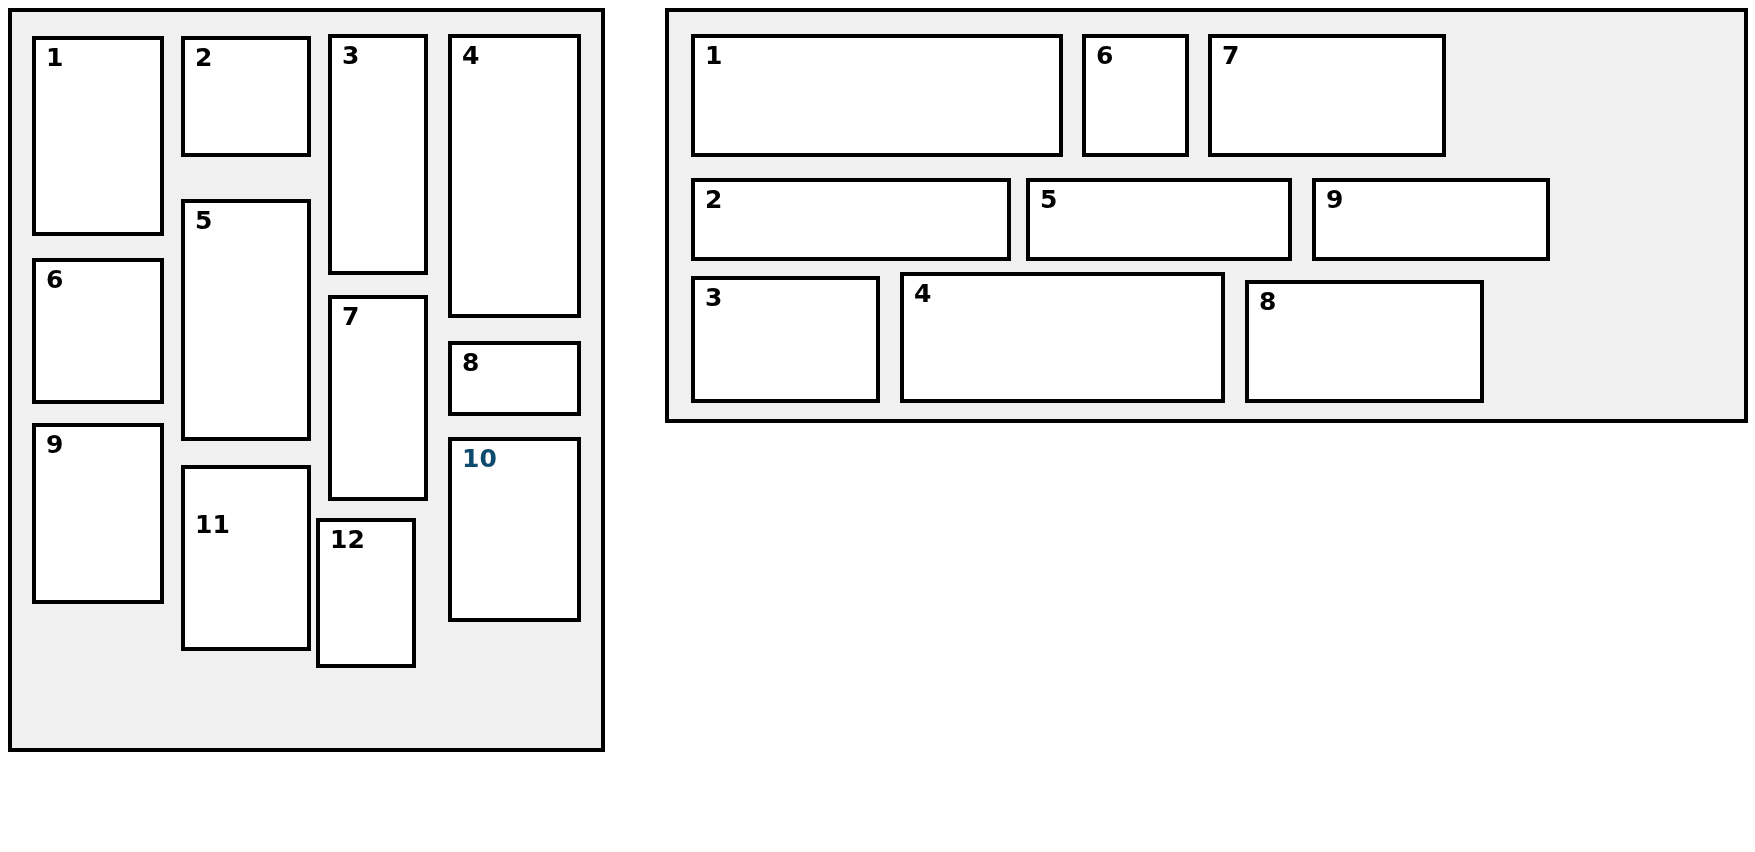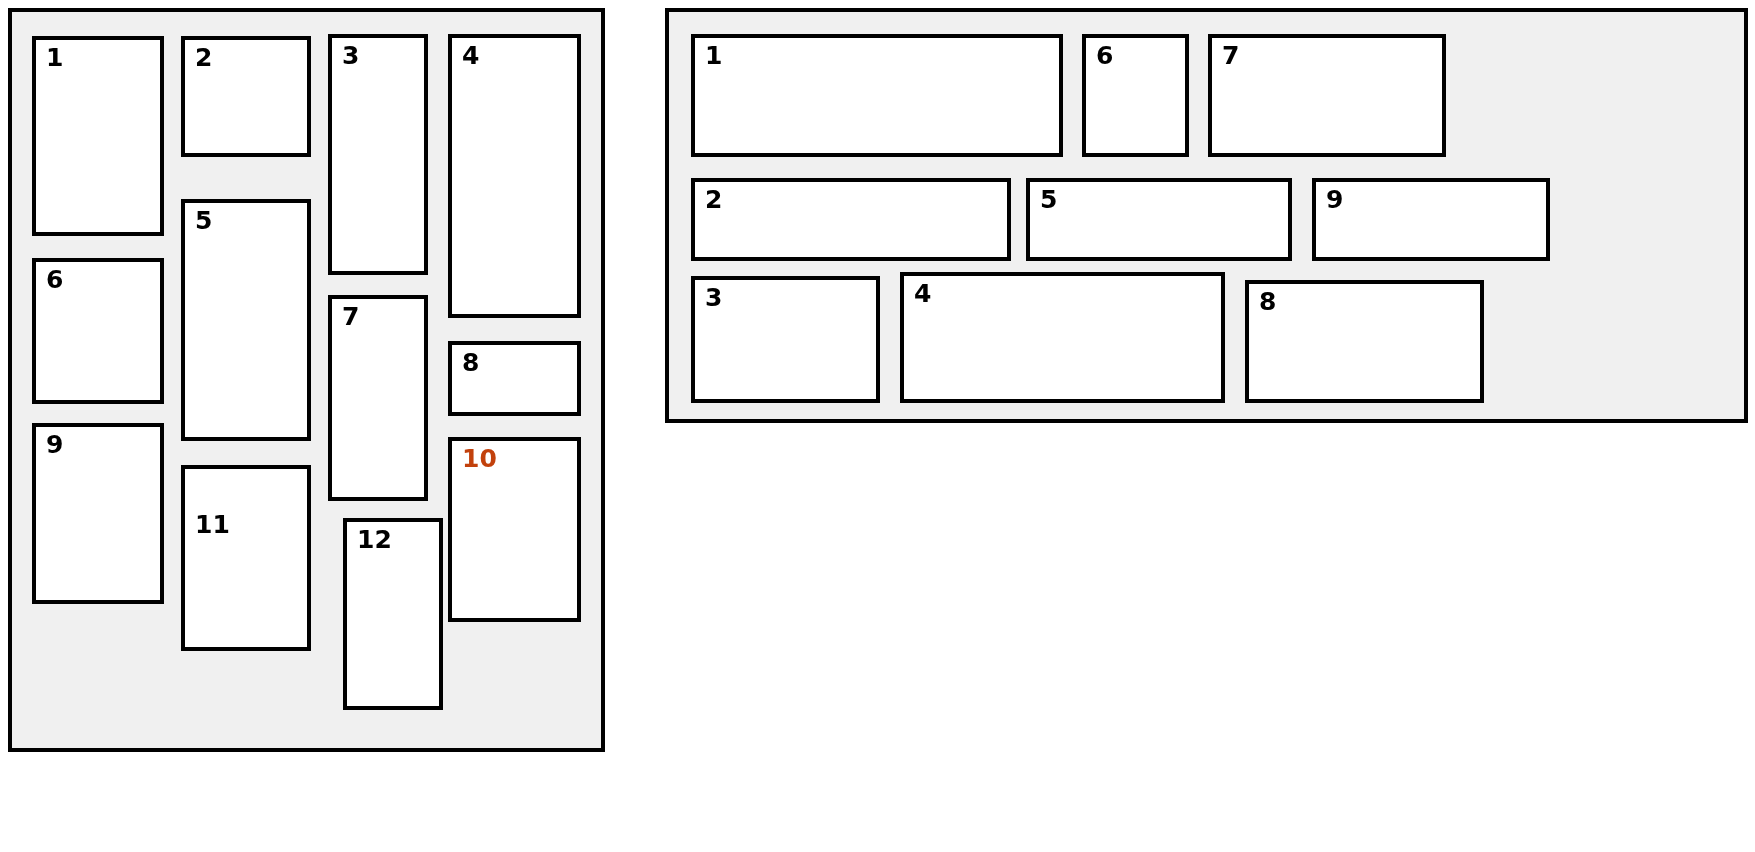--- a/index.html
+++ b/index.html
@@ -70,26 +70,26 @@
       <div class="box" style="left: 316px; top: 283px; width: 100px; height: 206px; background: rgb(255, 255, 255); border-color: rgb(0, 0, 0);">
         <span class="box-label" style="color: rgb(0, 0, 0);">7</span>
       </div>
       <div class="box" style="left: 436px; top: 329px; width: 133px; height: 75px; background: rgb(255, 255, 255); border-color: rgb(0, 0, 0);">
         <span class="box-label" style="color: rgb(0, 0, 0);">8</span>
       </div>
       <div class="box" style="left: 20px; top: 411px; width: 132px; height: 181px; background: rgb(255, 255, 255); border-color: rgb(0, 0, 0);">
         <span class="box-label" style="color: rgb(0, 0, 0);">9</span>
       </div>
       <div class="box" style="left: 436px; top: 425px; width: 133px; height: 185px; background: rgb(255, 255, 255); border-color: rgb(0, 0, 0);">
-        <span class="box-label" style="color: #c2410c;">10</span>
+        <span class="box-label" style="color: #0c4a6e;">10</span>
       </div>
       <div class="box" style="left: 169px; top: 453px; width: 130px; height: 186px; background: rgb(255, 255, 255); border-color: rgb(0, 0, 0);">
         <span class="box-label" style="color: rgb(0, 0, 0); margin-top: 38px;">11</span>
       </div>
-      <div class="box" style="left: 331px; top: 506px; width: 100px; height: 192px; background: rgb(255, 255, 255); border-color: rgb(0, 0, 0); padding-left: 12px;">
+      <div class="box" style="left: 304px; top: 506px; width: 100px; height: 150px; background: rgb(255, 255, 255); border-color: rgb(0, 0, 0); padding-left: 12px;">
         <span class="box-label" style="color: rgb(0, 0, 0);">12</span>
       </div>
     </div>
   <div class="panel" id="right-panel" style="left: 665px; top: 8px; width: 1083px; height: 415px; background: rgb(240, 240, 240); border-color: rgb(0, 0, 0);">
       <div class="box" style="left: 22px; top: 22px; width: 372px; height: 123px; background: rgb(255, 255, 255); border-color: rgb(0, 0, 0);">
         <span class="box-label" style="color: rgb(0, 0, 0);">1</span>
       </div>
       <div class="box" style="left: 413px; top: 22px; width: 107px; height: 123px; background: rgb(255, 255, 255); border-color: rgb(0, 0, 0);">
         <span class="box-label" style="color: rgb(0, 0, 0);">6</span>
       </div>

